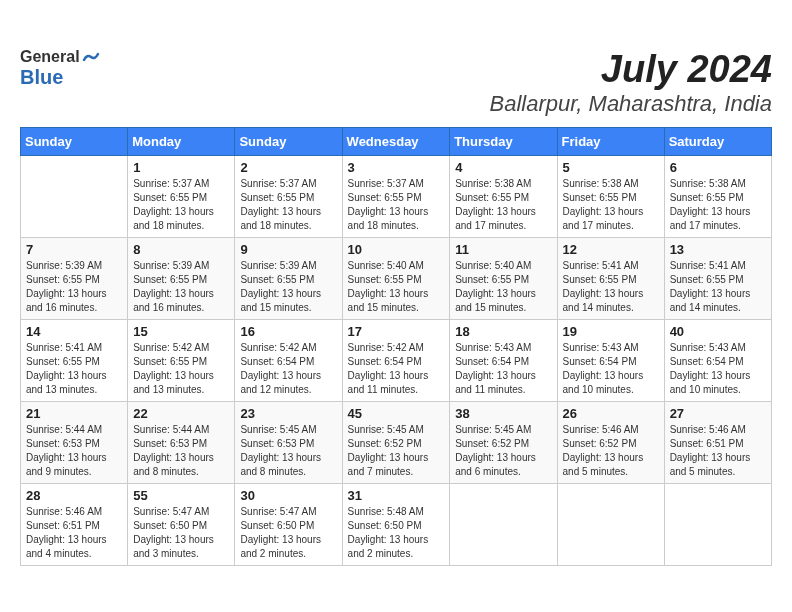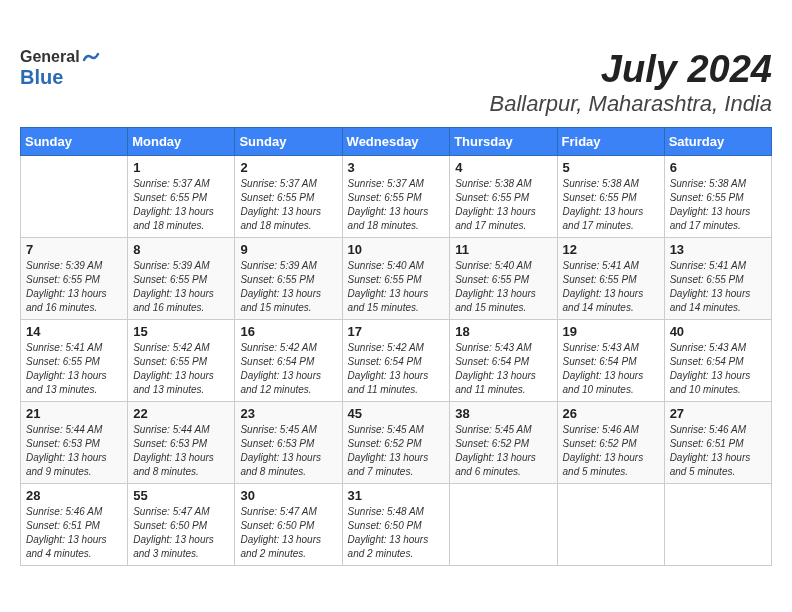--- a/index.html
+++ b/index.html
@@ -66,21 +66,20 @@
       font-size: 13px;
       font-weight: bold;
       color: #222;
       display: block;
       margin-bottom: 2px;
     }
     .day-info {
       font-size: 10px;
       line-height: 1.4;
       color: #333;
-      font-style: italic;
     }
     .empty-cell {
       background: #f5f5f5;
     }
   </style>
 </head>
 <body>
 
 <div class="header-area">
   <div class="logo">

